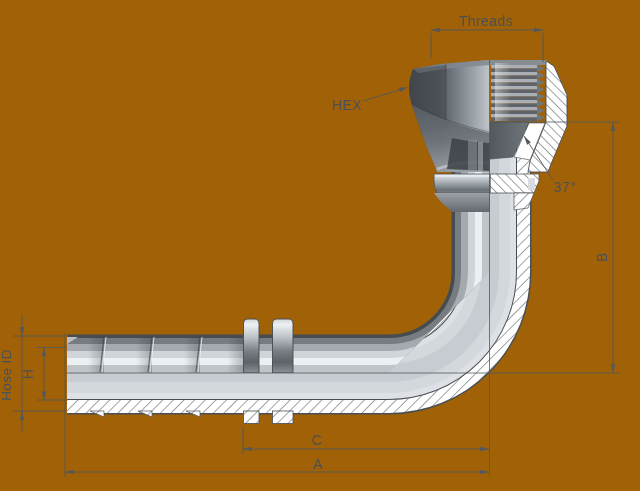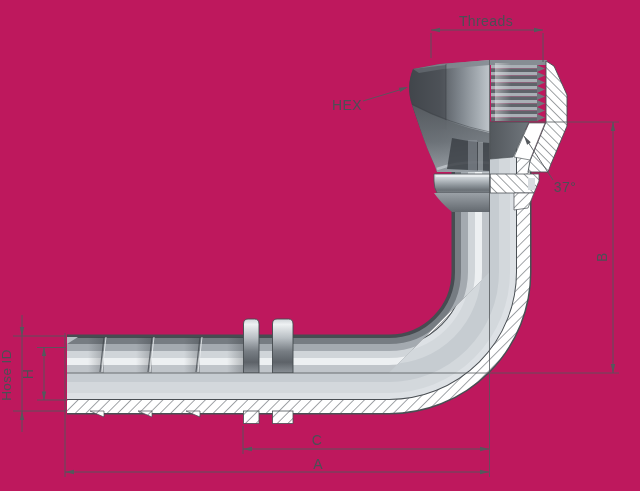--- a/index.html
+++ b/index.html
@@ -1,16 +1,16 @@
 <!DOCTYPE html>
 <html><head>
 <meta charset="utf-8">
 <style>
   html,body{margin:0;padding:0;background:#ffffff;}
-  .page{position:relative;width:640px;height:491px;background:#be185d;overflow:hidden;
+  .page{position:relative;width:640px;height:491px;background:#a16207;overflow:hidden;
         font-family:"Liberation Sans", sans-serif;}
   svg text{font-family:"Liberation Sans", sans-serif;fill:#4b5055;letter-spacing:0.4px;}
   .dim-txt{font-size:14px;font-weight:400;}
   .dim-txt-sm{font-size:13.5px;font-weight:400;}
 </style>
 </head>
 <body>
 
 <div class="page">
 <svg width="640" height="491" viewBox="0 0 640 491">

